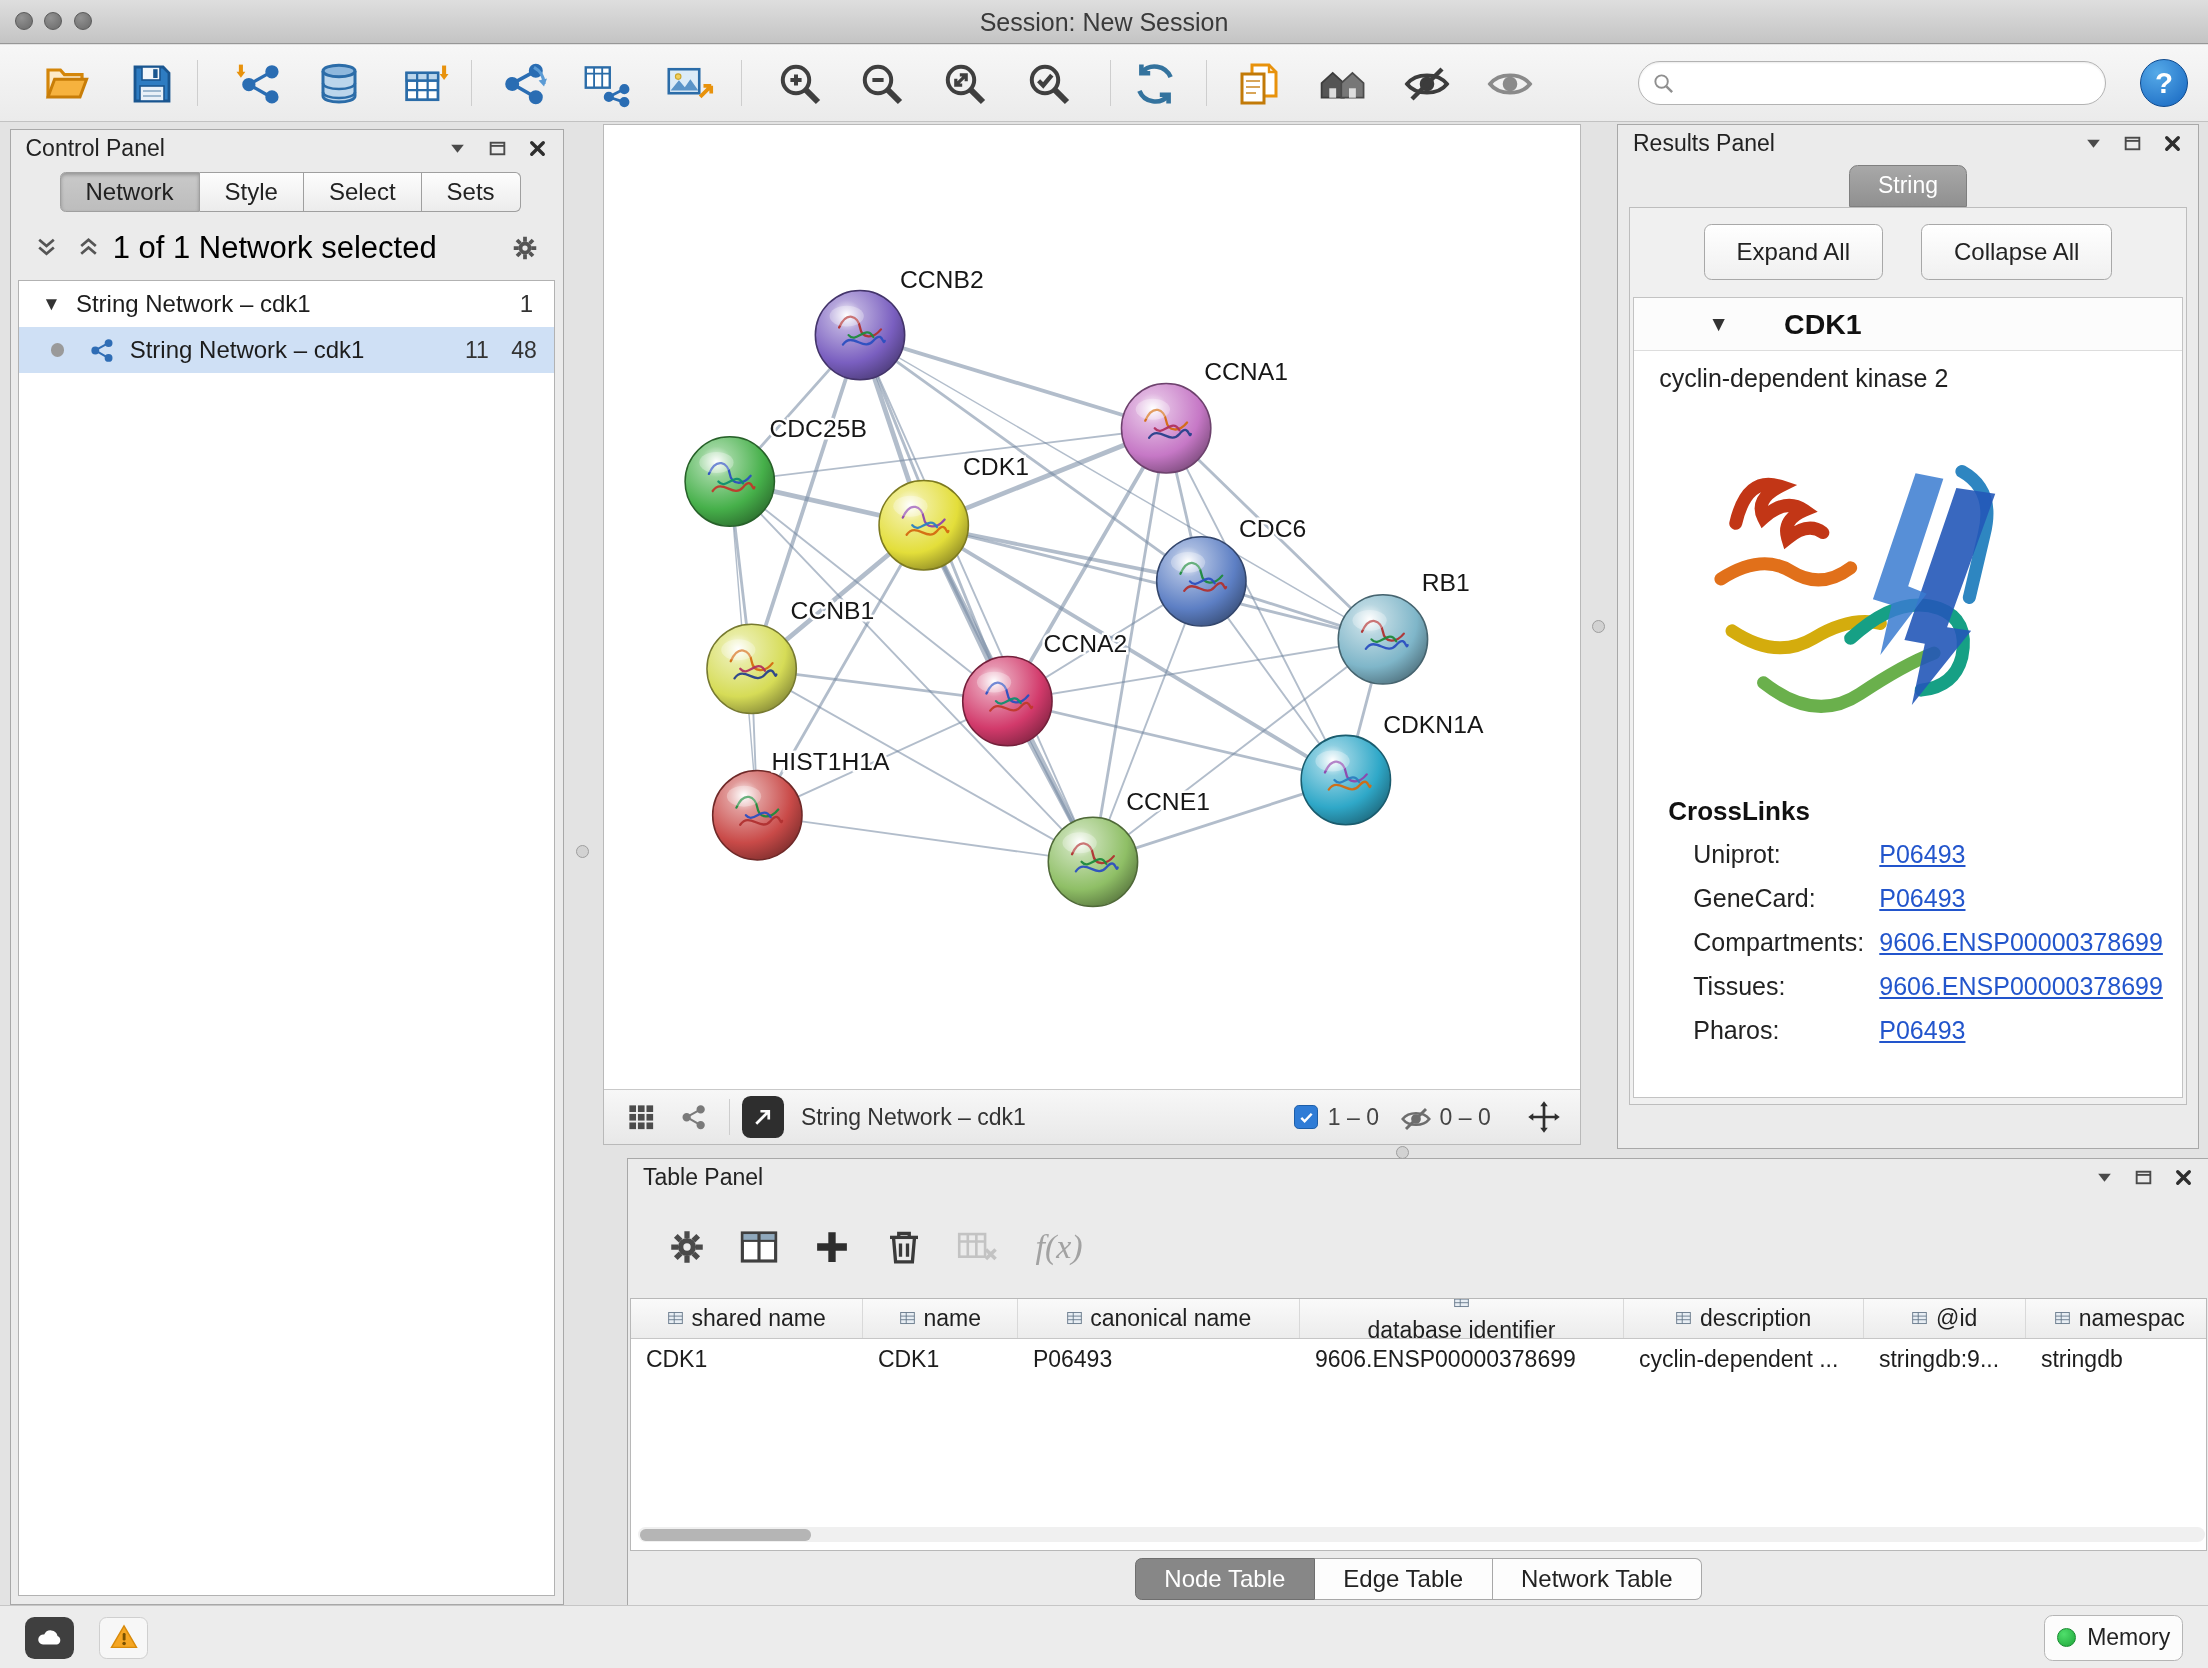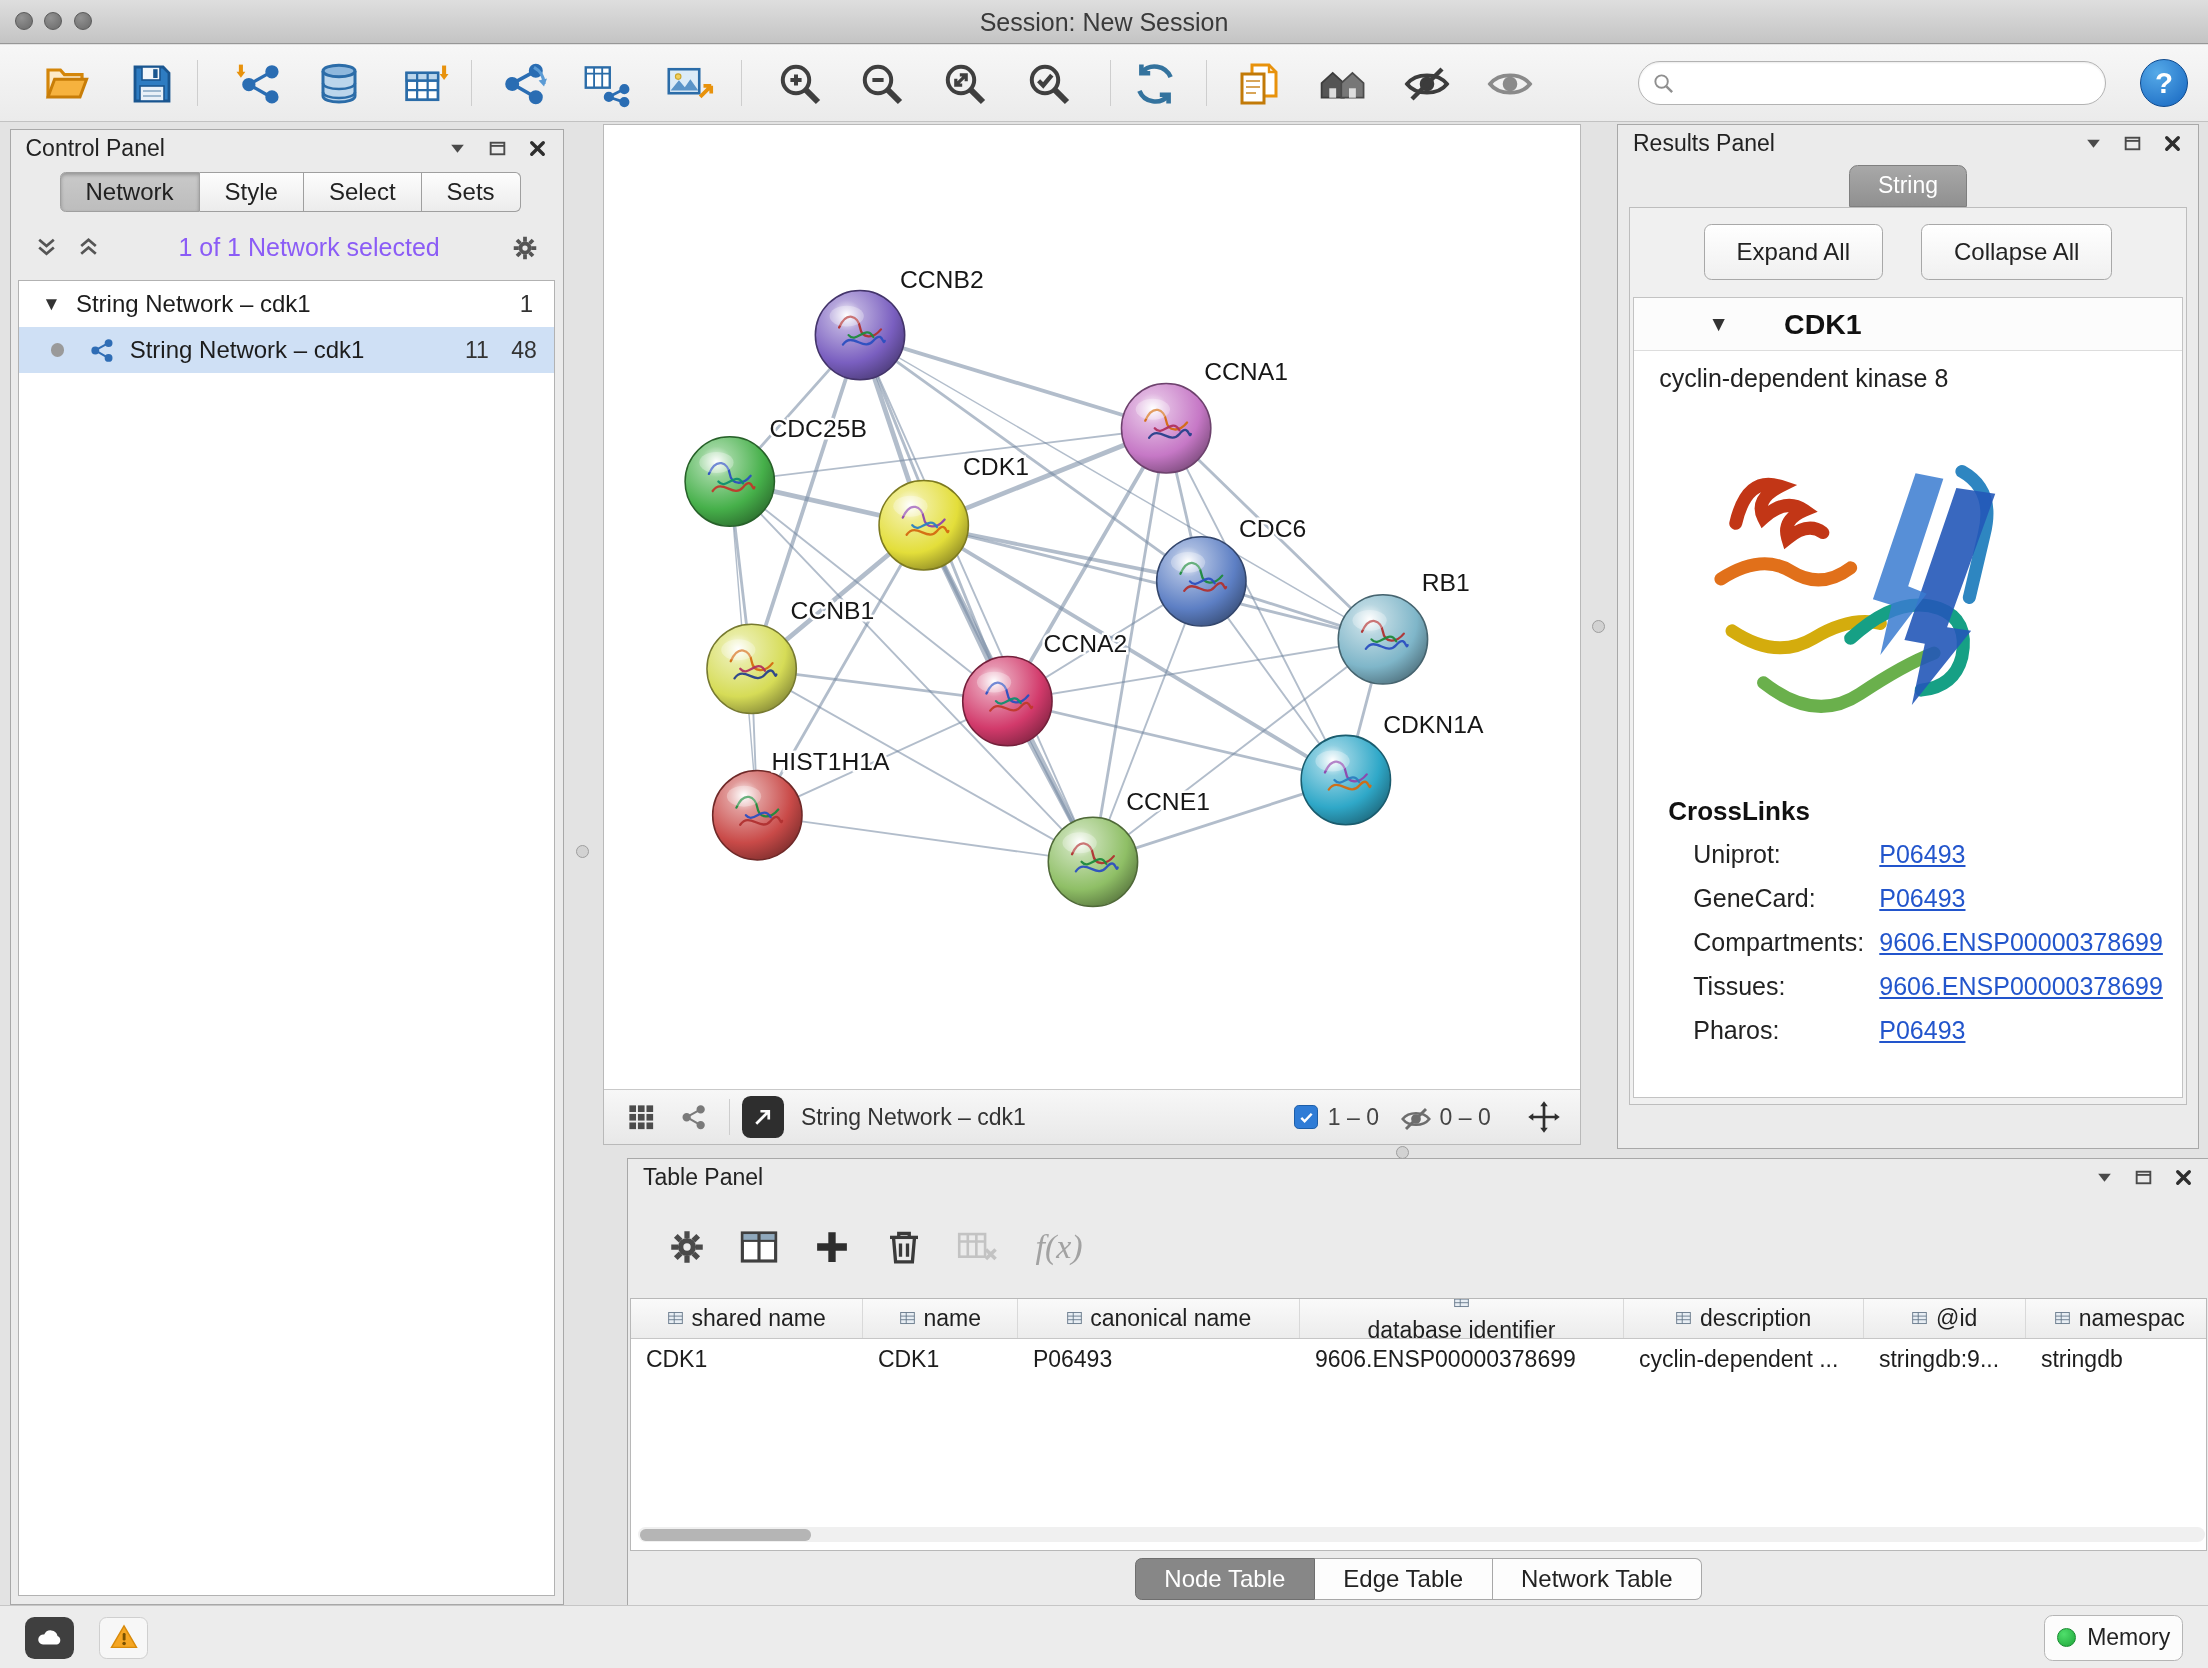--- a/index.html
+++ b/index.html
@@ -34,21 +34,21 @@
   
   .control-panel{position:absolute;left:9.5px;top:129px;width:554px;height:1476px}
   .cp-tabs{position:absolute;left:49px;top:42px;display:flex}
   .cp-tab{height:40px;padding:0 25px;display:flex;align-items:center;font-size:24px;border:1px solid #9f9f9f;border-left-width:0;background:linear-gradient(#fdfdfd,#ececec);color:#222}
   .cp-tab:first-child{border-left-width:1px;border-radius:5.7px 0 0 5.7px}
   .cp-tab:last-child{border-radius:0 5.7px 5.7px 0}
   .cp-tab.sel{background:linear-gradient(#c9c9c9,#bdbdbd);box-shadow:inset 0 1.9px 3.8px rgba(0,0,0,.25)}
   .cp-netbar{position:absolute;left:0;top:93px;width:100%;height:49px;display:flex;align-items:center;padding:0 19px}
   .chev-btn{width:34px;height:32px;display:flex;align-items:center;justify-content:center;margin-right:7.6px}
   .chev-btn svg{width:25px;height:25px}
-  .cp-status{flex:1;text-align:center;font-size:25px;color:#8b5cf6}
+  .cp-status{flex:1;text-align:left;font-size:31px;color:#000000}
   .gear-btn{width:38px;height:36px;display:flex;align-items:center;justify-content:center}
   .gear-btn svg{width:30px;height:30px}
   .cp-tree{position:absolute;left:7.6px;right:7.6px;top:150px;bottom:7.6px;background:#fff;border:1px solid #b2b2b2;overflow:hidden}
   .tree-row{height:46px;display:flex;align-items:center;font-size:24px}
   .tree-row.root{padding:0 17px 0 23px}
   .tri{font-size:19px;color:#333;margin-right:15px}
   .tree-label{flex:1;color:#1d1d1d;white-space:nowrap;overflow:hidden}
   .tree-count{color:#333;padding-right:3.8px}
   .tree-row.child{padding:0 17px 0 32px}
   .tree-row.selected{background:#cfe0f5}
@@ -664,21 +664,21 @@
   <div class="rp-box">
     <div class="rp-buttons">
       <div class="rp-btn">Expand All</div>
       <div class="rp-btn">Collapse All</div>
     </div>
     <div class="rp-list">
       <div class="prot-header">
         <span class="tri">▼</span>
         <span class="prot-name">CDK1</span>
       </div>
-      <div class="prot-desc">cyclin-dependent kinase 8</div>
+      <div class="prot-desc">cyclin-dependent kinase 2</div>
       <svg class="ribbon" width="371" height="380" viewBox="0 0 200 205">
         <g fill="none" stroke-linecap="round">
           <path d="M30 66 q6-26 24-20 q-14 7-9 17 q12-11 22-4 q-12 5-9 15 q11-9 19-3" stroke="#c23616" stroke-width="7"></path>
           <path d="M22 96 q22-14 38-4 t32-2" stroke="#e1701a" stroke-width="7"></path>
           <path d="M28 124 q24 16 44 4 t36-8" stroke="#d4ac0d" stroke-width="7"></path>
           <path d="M45 152 q28 22 52 6 t40-22" stroke="#6ab04c" stroke-width="7"></path>
           <path d="M92 128 q26-24 48-16 q16 6 12 26 q-4 16-22 18" stroke="#16a085" stroke-width="7"></path>
           <path d="M152 38 q18 10 12 34 l-8 34" stroke="#2e86c1" stroke-width="7"></path>
         </g>
         <path d="M170 50 l-26 72 13 2 -32 40 7-33 -11-2 28-82 Z" fill="#2458b8" opacity="0.9"></path>

